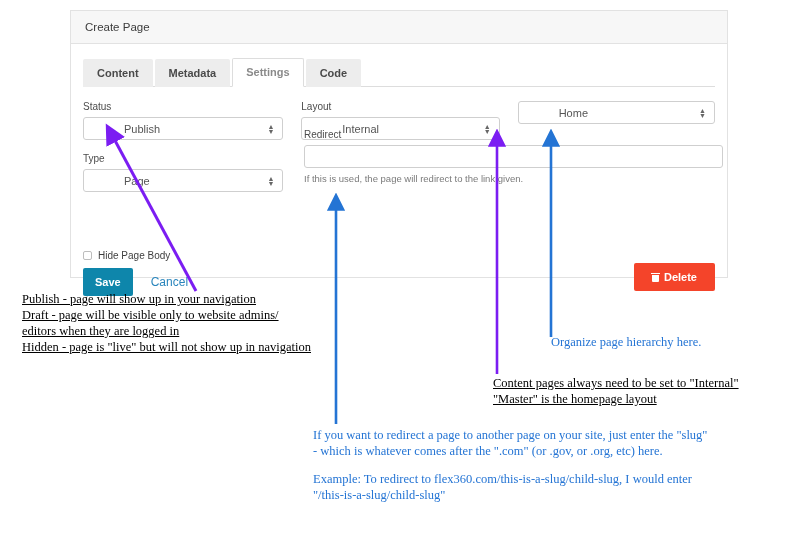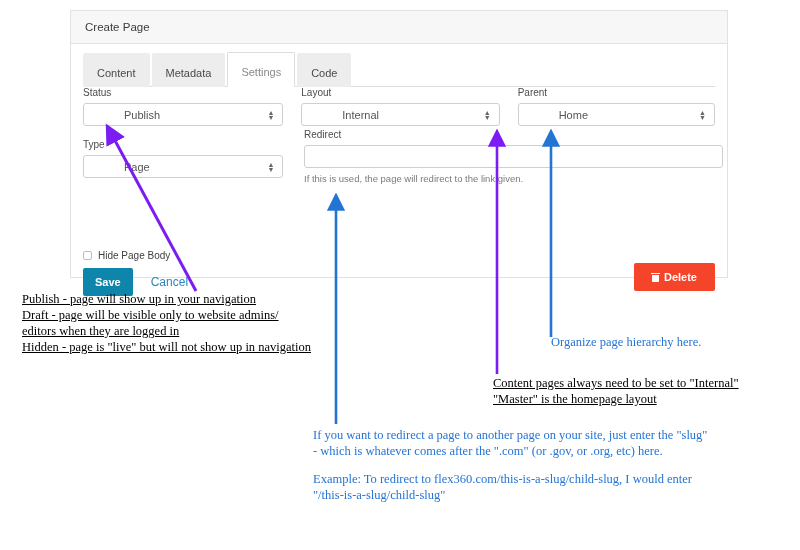--- a/index.html
+++ b/index.html
@@ -50,42 +50,44 @@
   #tabs {
     display: flex;
     align-items: flex-end;
     border-bottom: 1px solid #dddddd;
     height: 28px;
     margin: 0 0 0 0;
   }
   .tab {
     font-size: 11px;
     color: #4a4a4a;
-    padding: 12px 13px 6px 13px;
+    padding: 6px 13px 6px 13px;
     border: 1px solid transparent;
     border-bottom: none;
     background: #ededed;
     margin-right: 2px;
     line-height: 15px;
     cursor: pointer;
     border-radius: 2px 2px 0 0;
     position: relative;
     top: 1px;
+    font-weight: bold;
   }
   .tab.active {
     background: #ffffff;
     border-color: #dddddd;
     color: #8a8a8a;
     border-bottom: 1px solid #ffffff;
   }
 
   
   #form {
     display: flex;
     gap: 18px;
+    margin-top: 14px;
   }
   .col {
     display: flex;
     flex-direction: column;
   }
   .col-1 { width: 203px; }
   .col-2 { width: 201px; }
   .col-3 { width: 200px; }
 
   .field-label {
@@ -279,21 +281,20 @@
         <div class="select-box">
           <span class="value">Internal</span>
           <span class="stepper">
               <span>▲</span>
               <span>▼</span>
             </span>
         </div>
       </div>
 
       <div class="col col-3">
-        <div class="field-label">Parent</div>
         <div class="select-box">
           <span class="value">Home</span>
           <span class="stepper">
               <span>▲</span>
               <span>▼</span>
             </span>
         </div>
       </div>
     </div>
 

